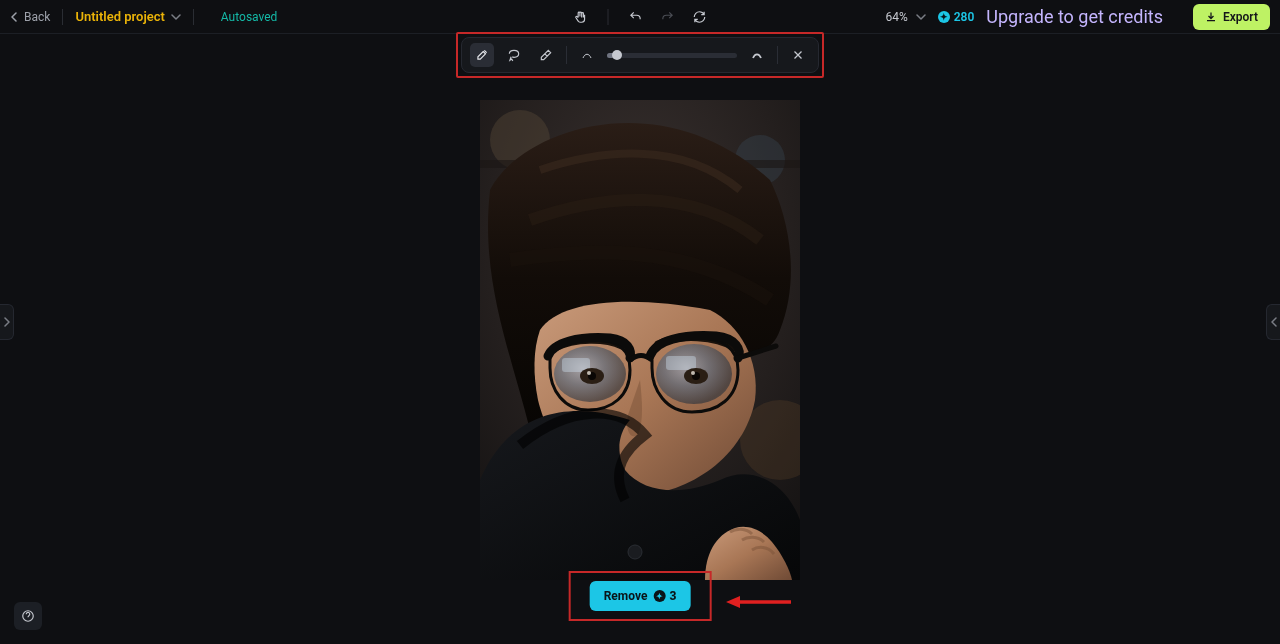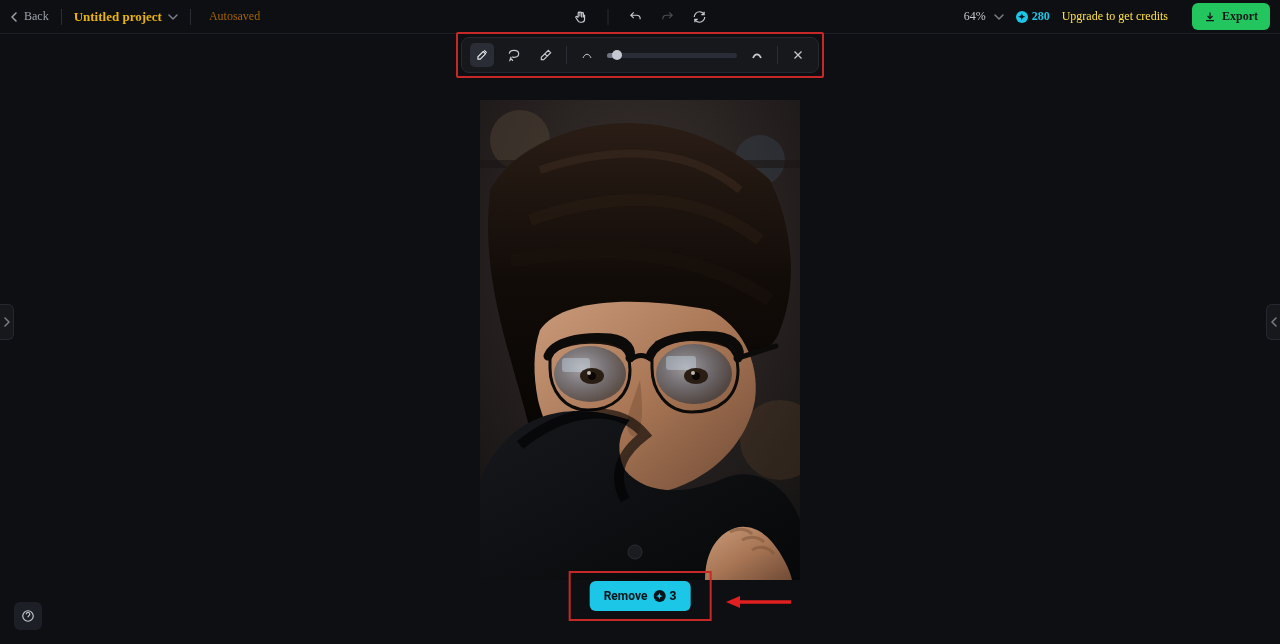--- a/index.html
+++ b/index.html
@@ -15,21 +15,20 @@
   }
 
   
   .header {
     height: 34px;
     display: flex;
     align-items: center;
     padding: 10px 10px;
     border-bottom: 1px solid #1c1f25;
     justify-content: space-between;
-    font-family: Liberation Serif, serif;
   }
   .header-left, .header-center, .header-right {
     display: flex;
     align-items: center;
     gap: 6px;
   }
   .header-center {
     position: absolute;
     left: 50%;
     transform: translateX(-50%);
@@ -51,23 +50,23 @@
   }
   .proj-name {
     color: #eab308;
     font-weight: 600;
     font-size: 13px;
   }
   .dropdown-chevron {
     color: #7a7d85;
   }
   .autosaved {
-    color: #a16207;
+    color: #14b8a6;
     font-size: 12px;
-    margin-left: 6px;
+    margin-left: 15px;
   }
   .icon-btn {
     width: 22px;
     height: 22px;
     display: inline-flex;
     align-items: center;
     justify-content: center;
     color: #c5c8cf;
     cursor: pointer;
     border-radius: 4px;
@@ -96,27 +95,27 @@
     border-radius: 50%;
     background: #1cc6e6;
     display: inline-flex;
     align-items: center;
     justify-content: center;
     color: #08131a;
     font-size: 9px;
     font-weight: 800;
   }
   .upgrade-link {
-    color: #fde047;
-    font-size: 12px;
-    margin-right: 18px;
+    color: #c4b5fd;
+    font-size: 18px;
+    margin-right: 24px;
     cursor: pointer;
   }
   .export-btn {
-    background: #22c55e;
+    background: #bef264;
     color: #14161a;
     border-radius: 6px;
     padding: 6px 12px;
     font-weight: 600;
     font-size: 12px;
     display: flex;
     align-items: center;
     gap: 6px;
     cursor: pointer;
   }

